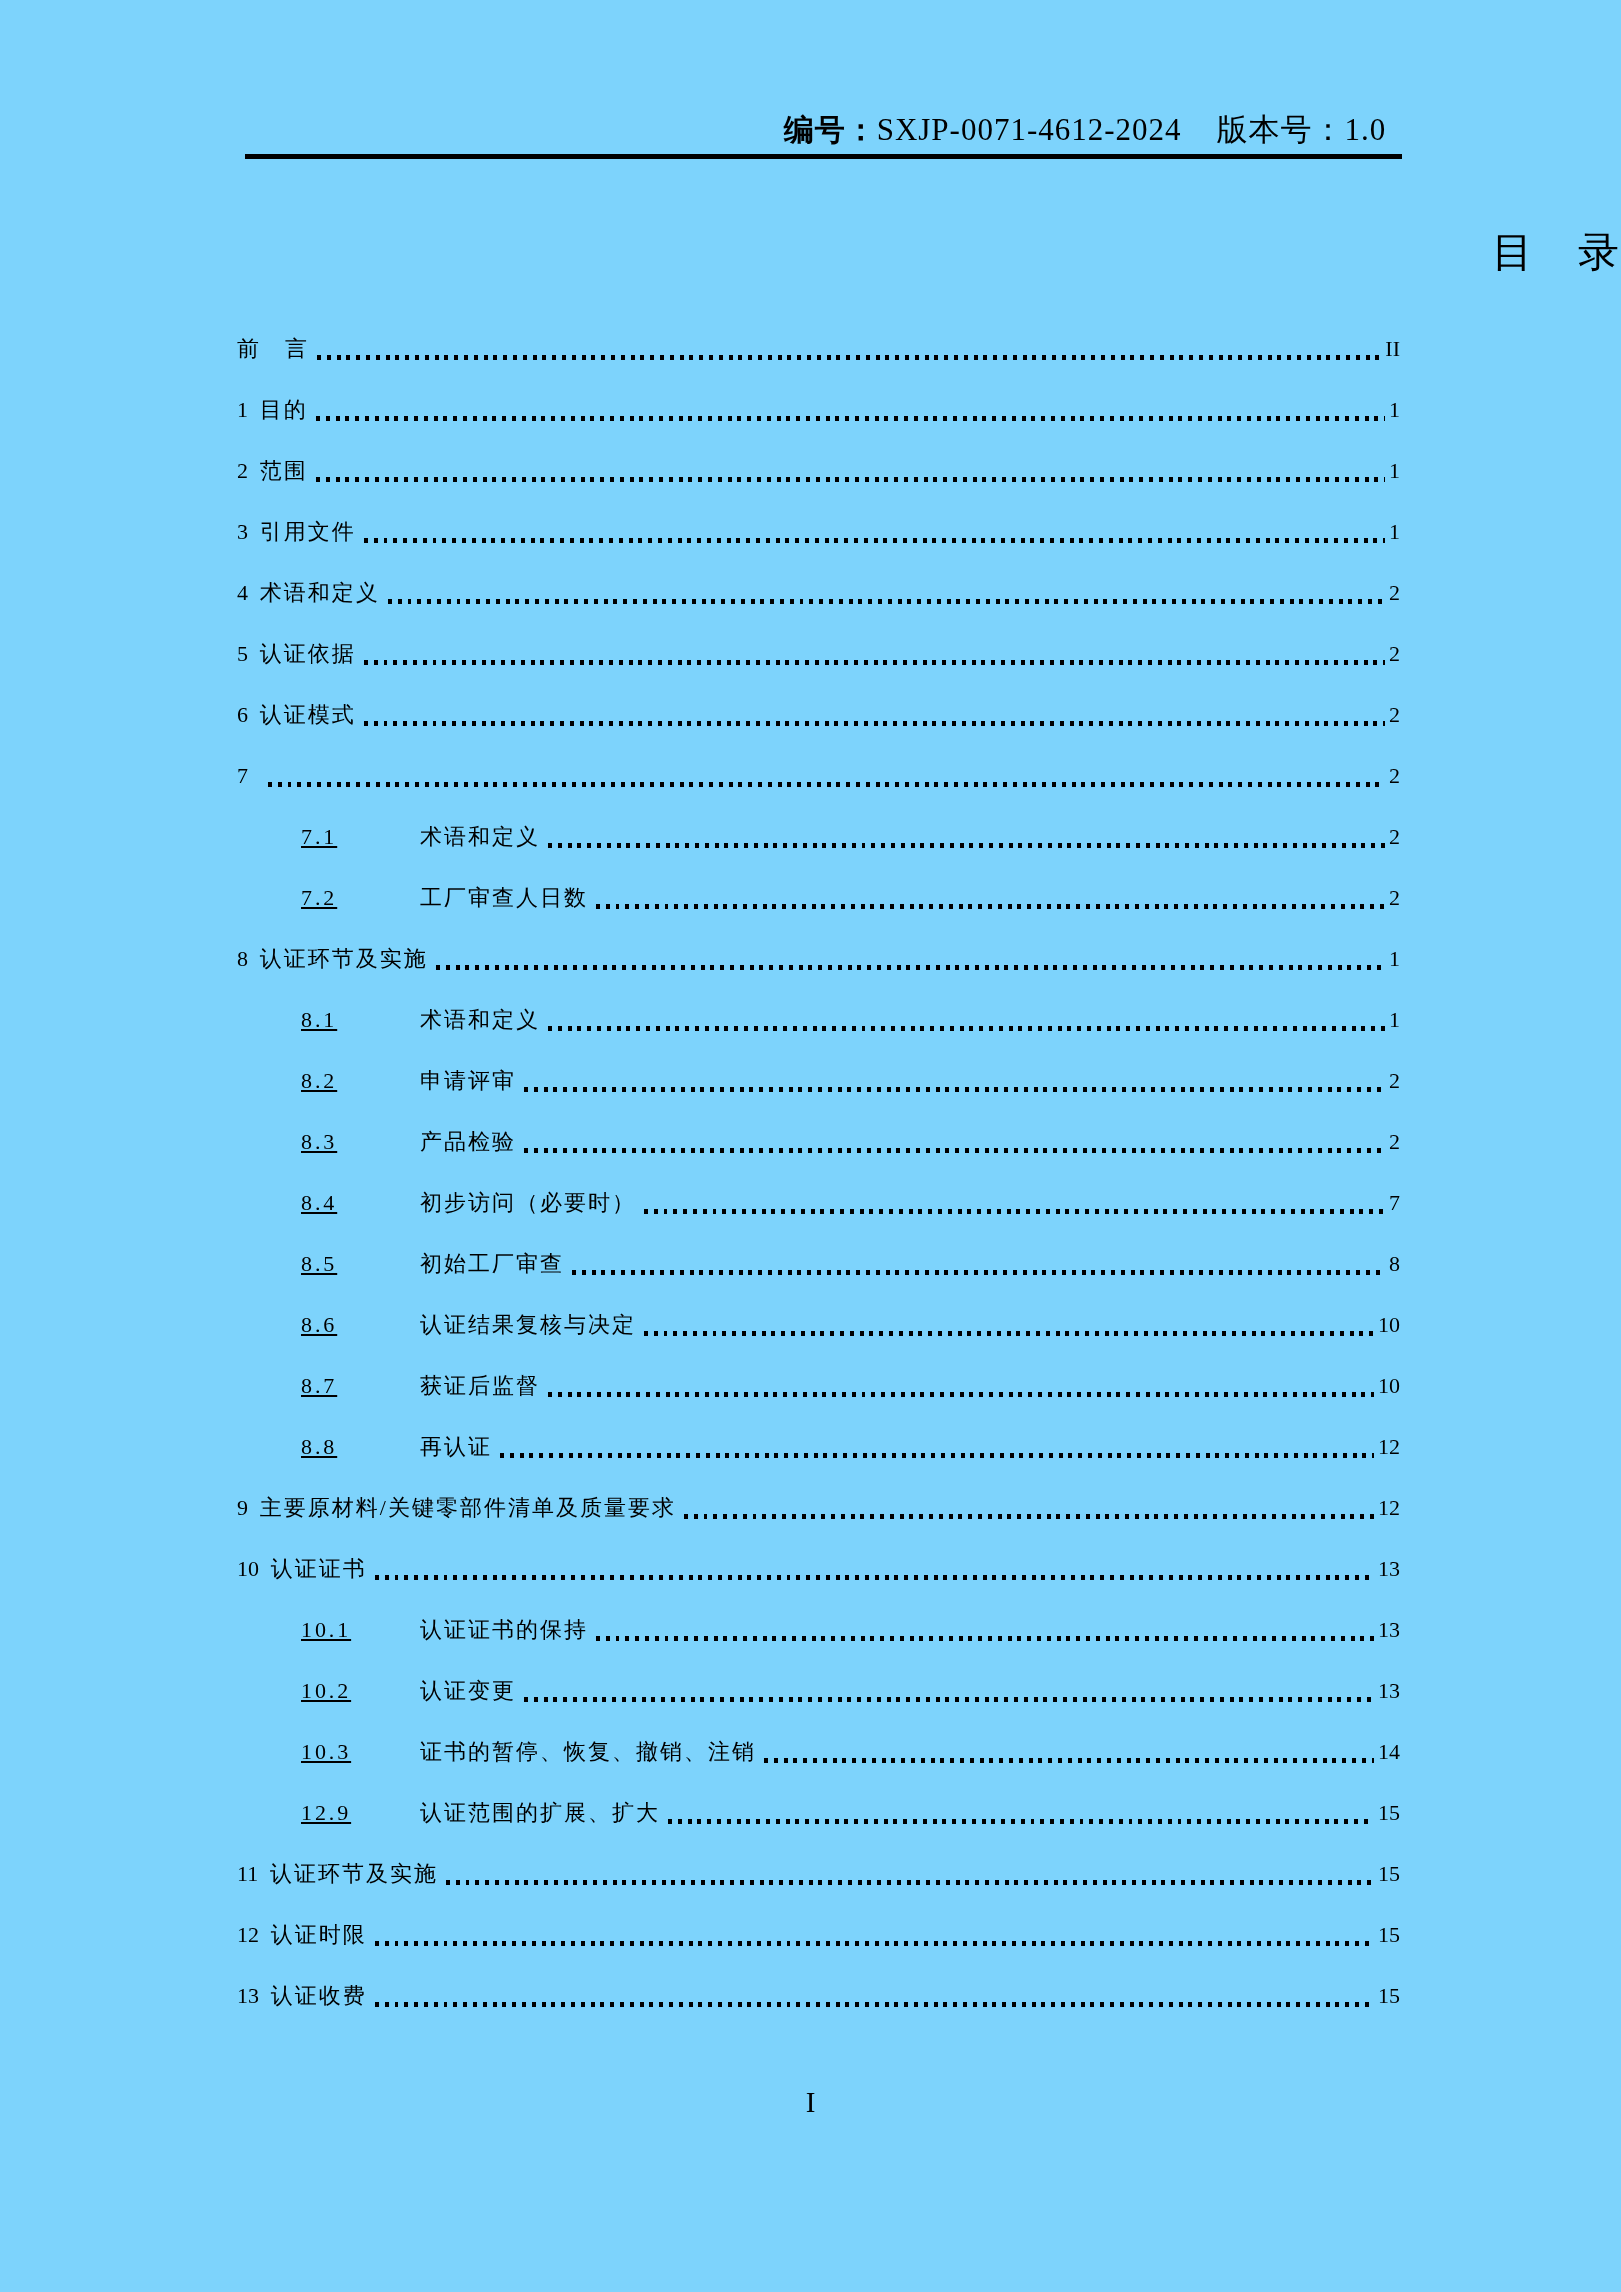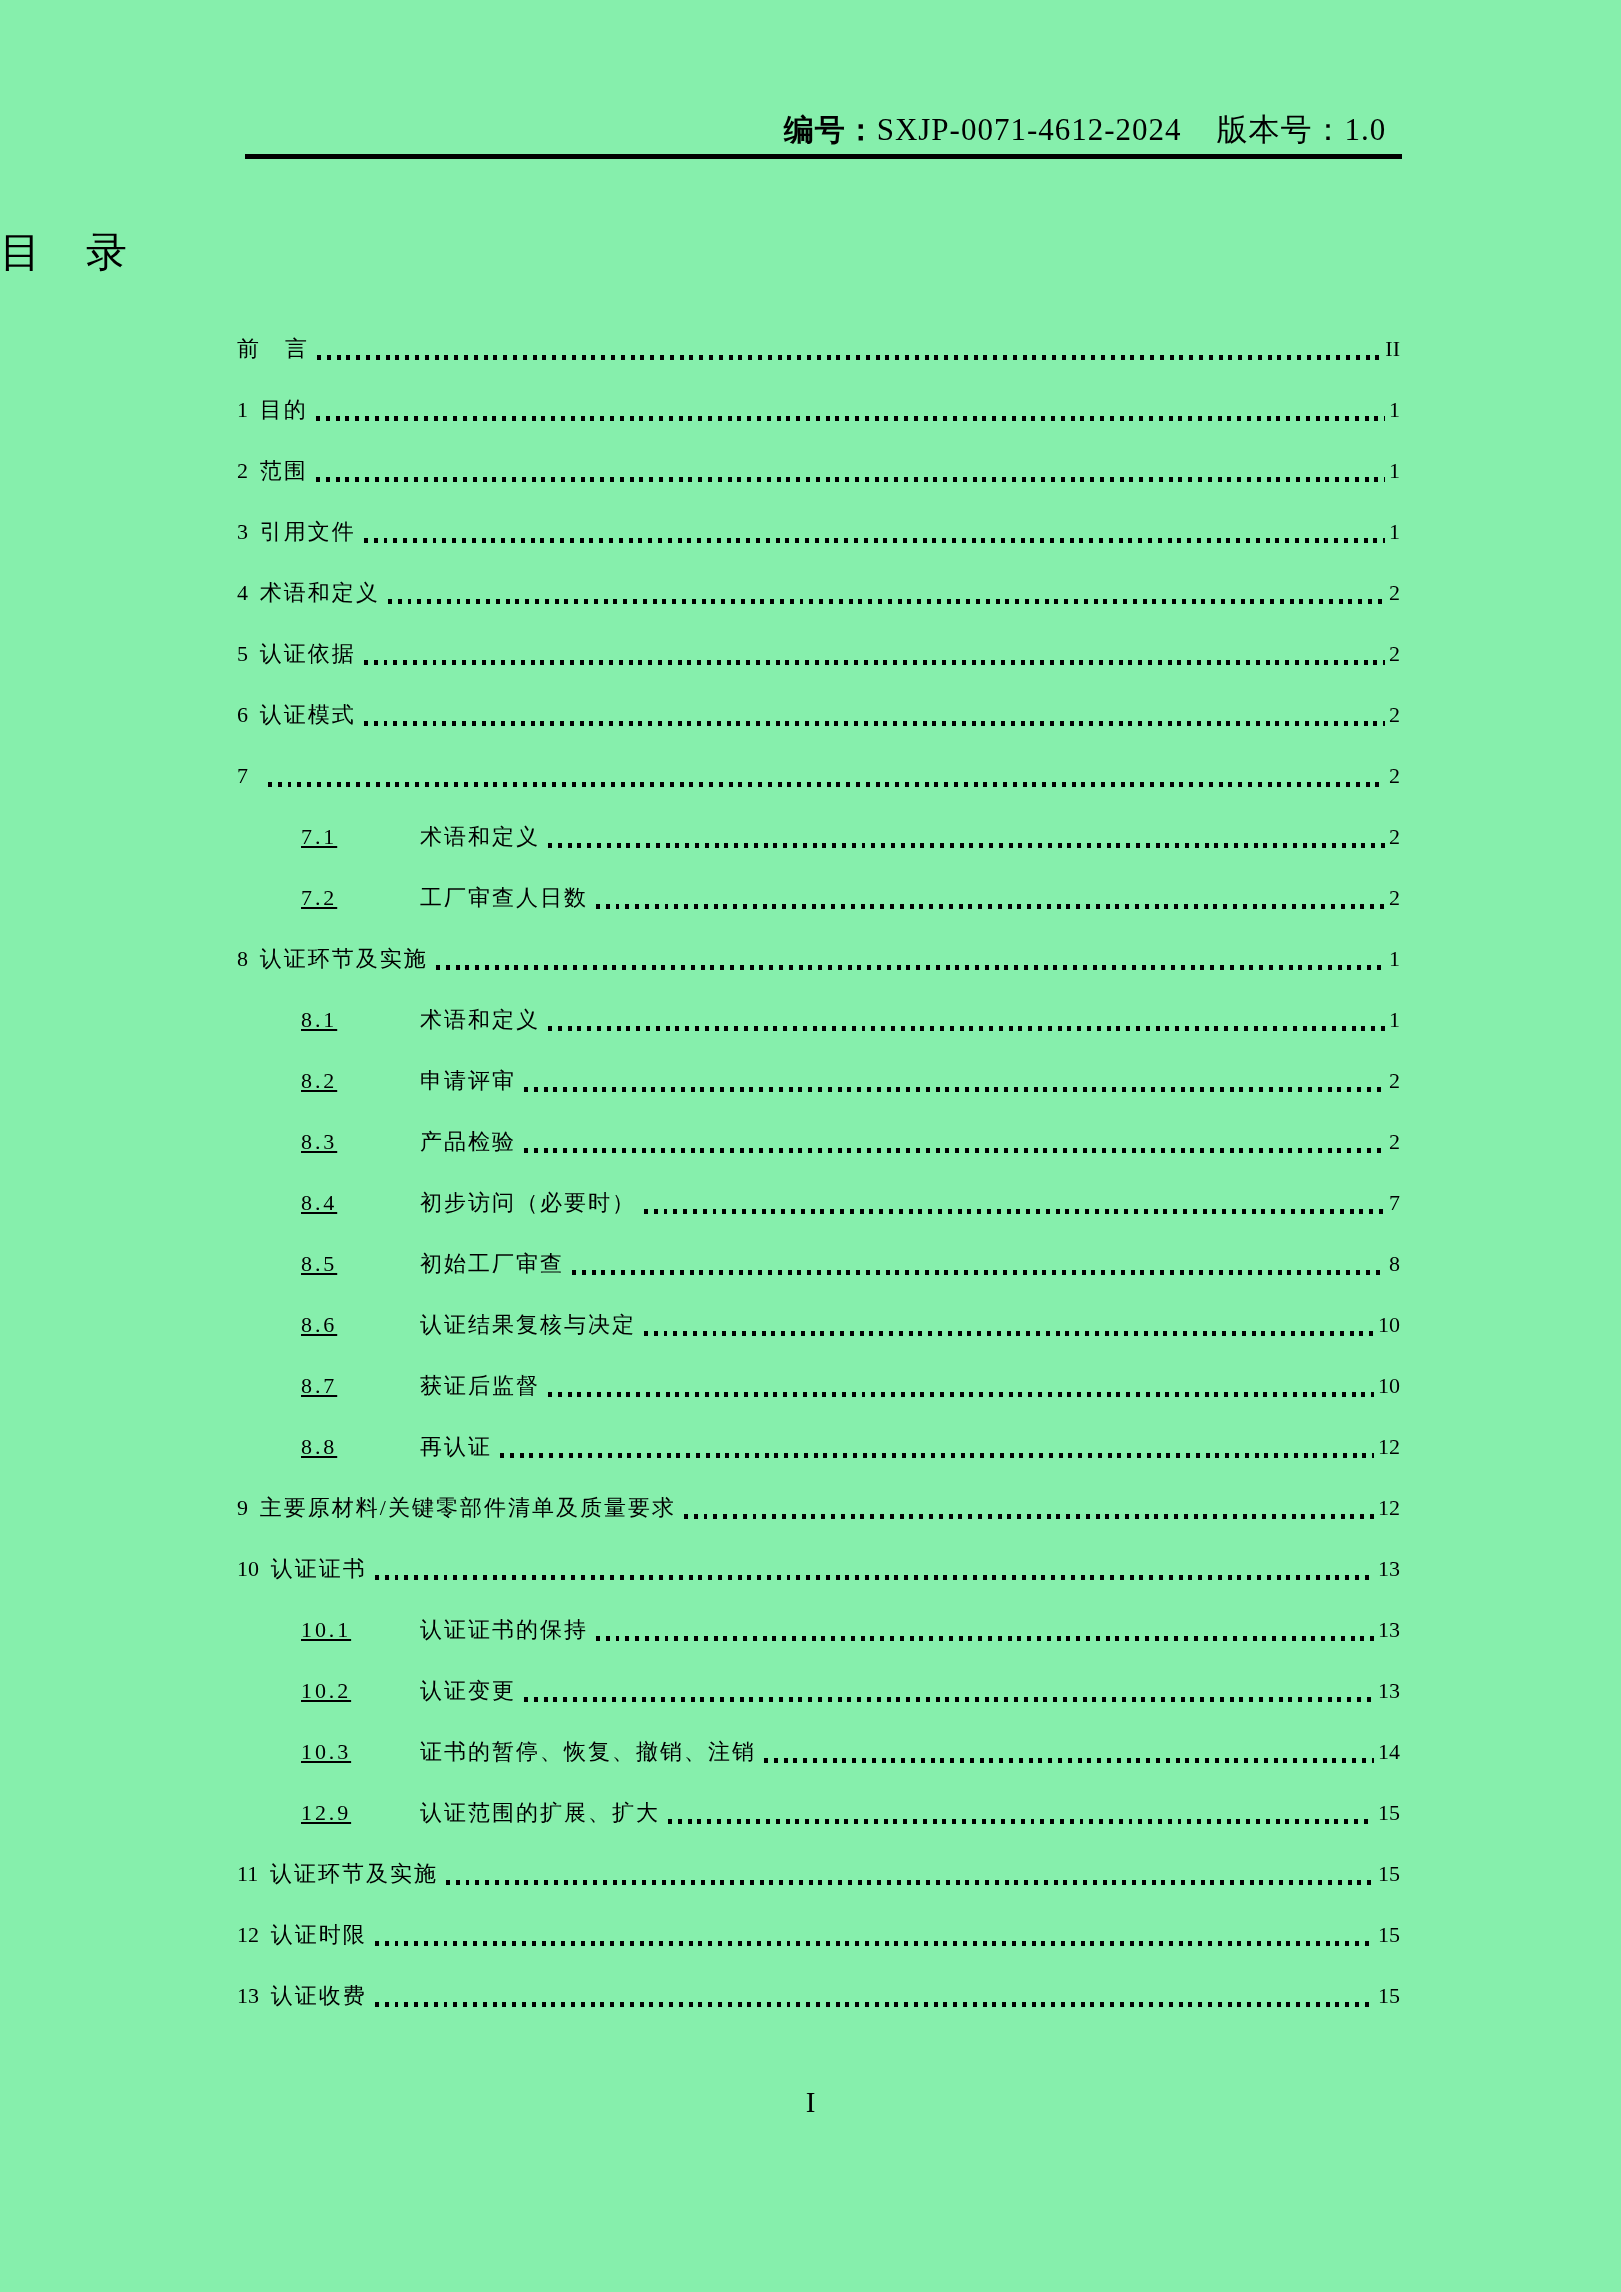--- a/index.html
+++ b/index.html
@@ -4,21 +4,21 @@
 <style>
   html, body { margin: 0; padding: 0; }
   body {
     width: 1621px; height: 2293px;
     background: #ffffff;
     color: #000000;
     font-family: "Liberation Serif", "DejaVu Serif", serif;
     position: relative;
     overflow: hidden;
   }
-  .page { position: absolute; inset: 0; background: #86efac; }
+  .page { position: absolute; inset: 0; background: #7dd3fc; }
 
   
   .header {
     position: absolute;
     top: 110px; right: 221px; left: 237px;
     text-align: right;
     font-size: 31px;
     line-height: 39px;
     letter-spacing: 1px;
     white-space: nowrap;
@@ -35,21 +35,21 @@
     position: absolute;
     top: 154px; left: 245px;
     width: 1157px; height: 4.9px;
     background: #000000;
   }
 
   
   .doc-title {
     position: absolute;
     top: 232px; left: 0; width: 1621px;
-    text-align: left;
+    text-align: right;
     font-size: 41px;
     line-height: 1;
     letter-spacing: 2px;
   }
 
   
   .toc {
     position: absolute;
     top: 316px; left: 237px;
     width: 1163px;

